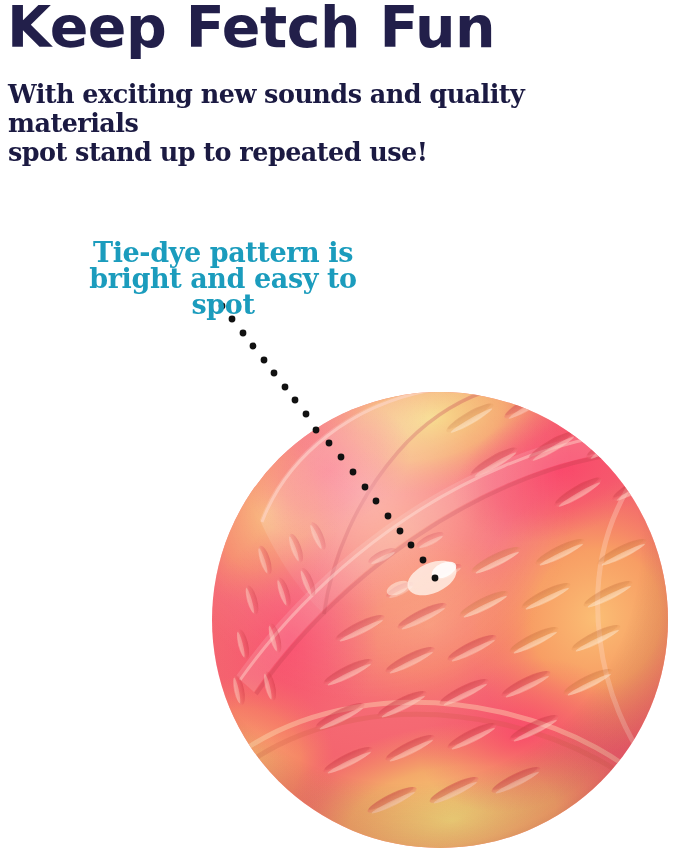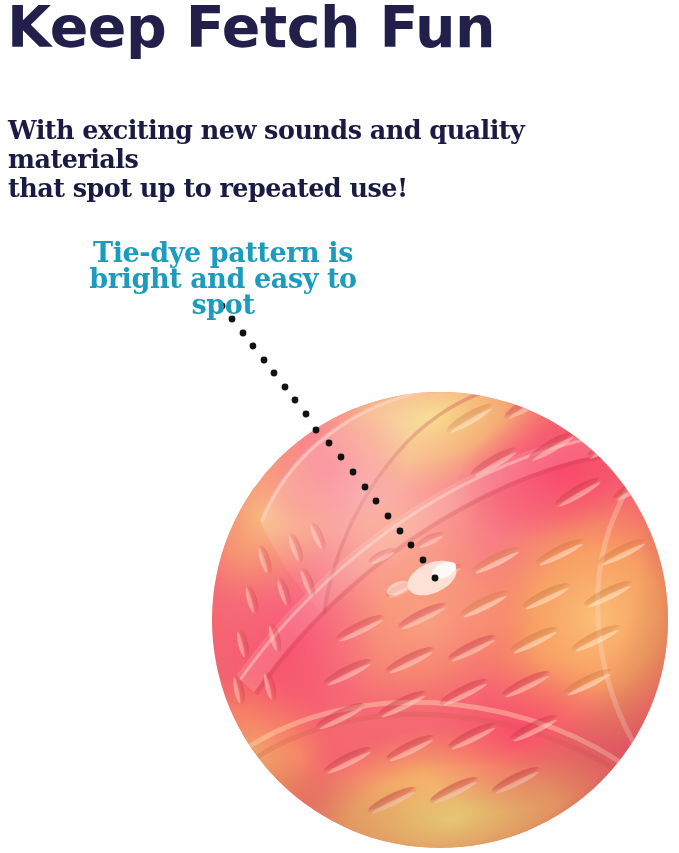--- a/index.html
+++ b/index.html
@@ -36,21 +36,20 @@
     position: absolute;
     left: 8px;
     top: 80px;
     width: 640px;
     font-family: "DejaVu Serif", serif;
     font-weight: 700;
     font-size: 25.5px;
     line-height: 29px;
     letter-spacing: -0.55px;
     color: #1b1a42;
-    margin-top: 36px;
   }
   .subhead .l2 { display: block; }
 
   
   .callout {
     position: absolute;
     left: 73px;
     top: 240px;
     width: 300px;
     text-align: center;
@@ -83,21 +82,21 @@
   }
   .ball-svg { display: block; }
 </style>
 </head>
 <body>
 
 <div class="headline">Keep Fetch Fun</div>
 
 <div class="subhead">
   <span class="l1">With exciting new sounds and quality materials</span>
-  <span class="l2">that spot up to repeated use!</span>
+  <span class="l2">spot stand up to repeated use!</span>
 </div>
 
 <div class="product-stage">
   <svg class="ball-svg" width="679" height="853" viewBox="0 0 679 853" xmlns="http://www.w3.org/2000/svg">
     <defs>
 
       <radialGradient id="bodyBase" cx="40%" cy="32%" r="82%">
         <stop offset="0%" stop-color="#fa8f74"></stop>
         <stop offset="30%" stop-color="#f7707a"></stop>
         <stop offset="60%" stop-color="#f4656f"></stop>

